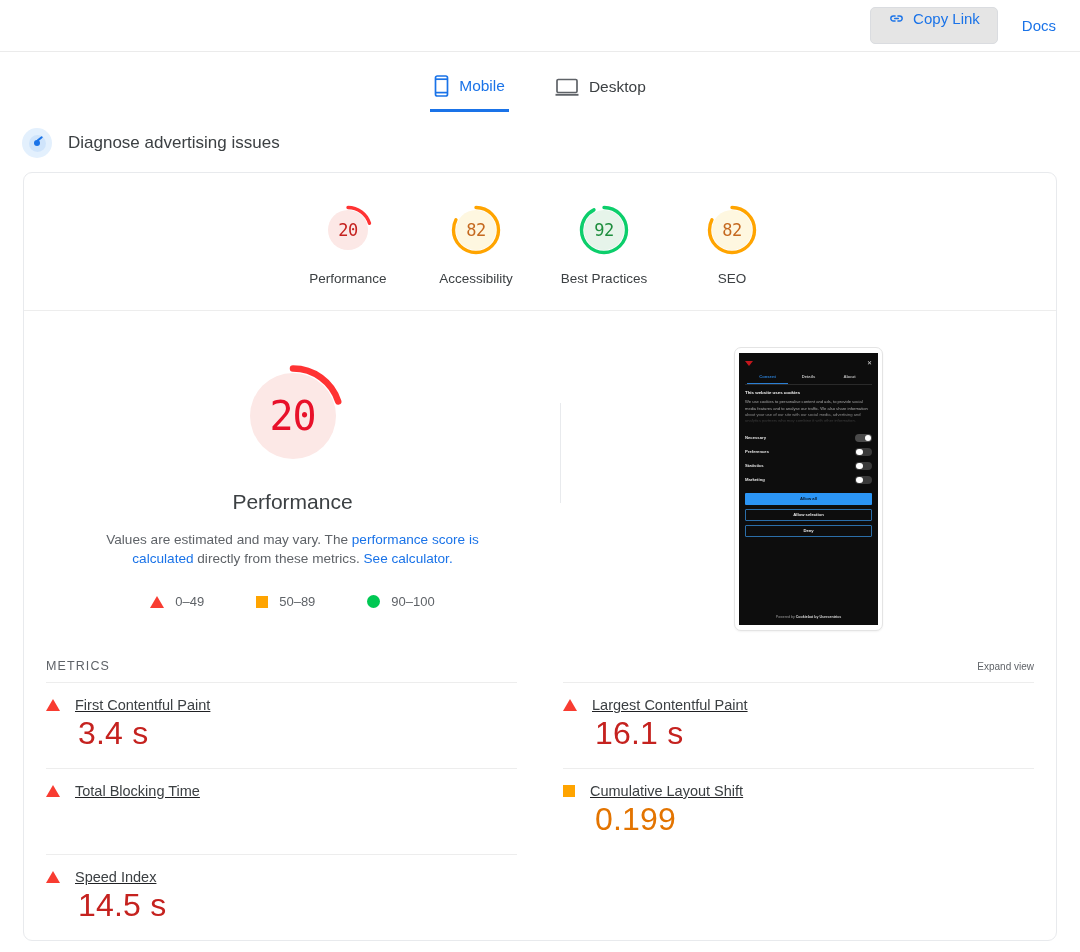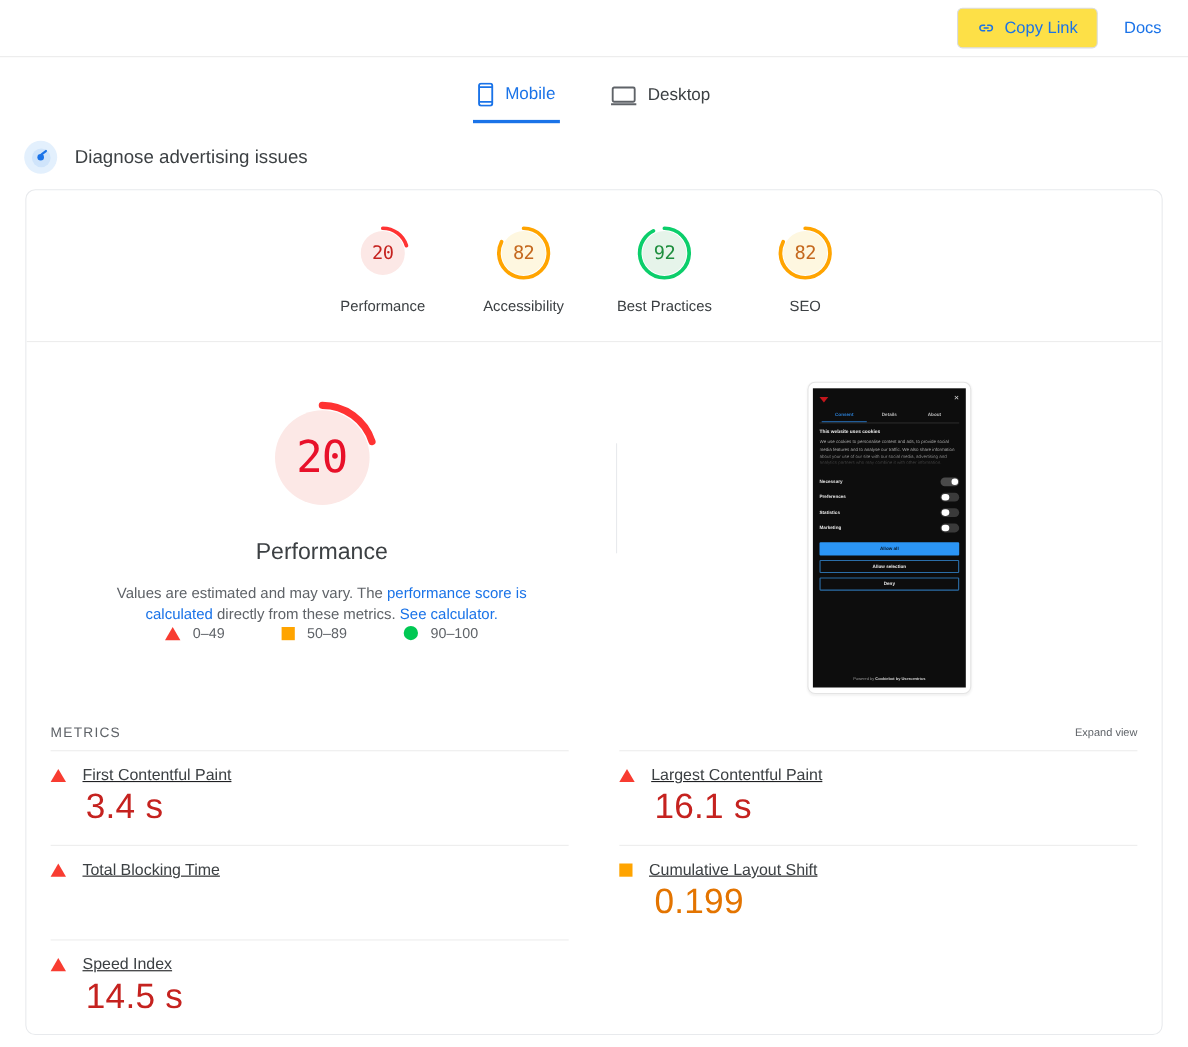--- a/index.html
+++ b/index.html
@@ -31,27 +31,27 @@
     white-space: nowrap;
   }
   .header-right {
     margin-left: auto;
     display: flex;
     align-items: center;
     gap: 18px;
   }
   .copy-link-btn {
     display: flex;
-    align-items: center;
+    align-items: flex-end;
     gap: 8px;
     height: 37px;
-    padding: 4px 17px;
+    padding: 16px 17px;
     border: 1px solid #dadce0;
     border-radius: 5px;
-    background: #fde047;
+    background: #e5e5e5;
     color: #1a73e8;
     font-size: 15px;
     font-family: inherit;
     cursor: pointer;
     white-space: nowrap;
   }
   .copy-link-btn svg { display: block; }
   .docs-link {
     color: #1a73e8;
     font-size: 15px;
@@ -194,20 +194,21 @@
     margin-top: 16px;
     width: 430px;
     text-align: center;
     font-size: 13.6px;
     line-height: 19px;
     color: #5f6368;
   }
   .hero-desc a { color: #1a73e8; text-decoration: none; cursor: pointer; }
 
   .legend {
+    margin-top: 26px;
     display: flex;
     align-items: center;
     gap: 52px;
   }
   .legend-item {
     display: flex; align-items: center; gap: 11px;
     font-size: 13px; color: #5f6368;
   }
   .tri {
     width: 0; height: 0;

